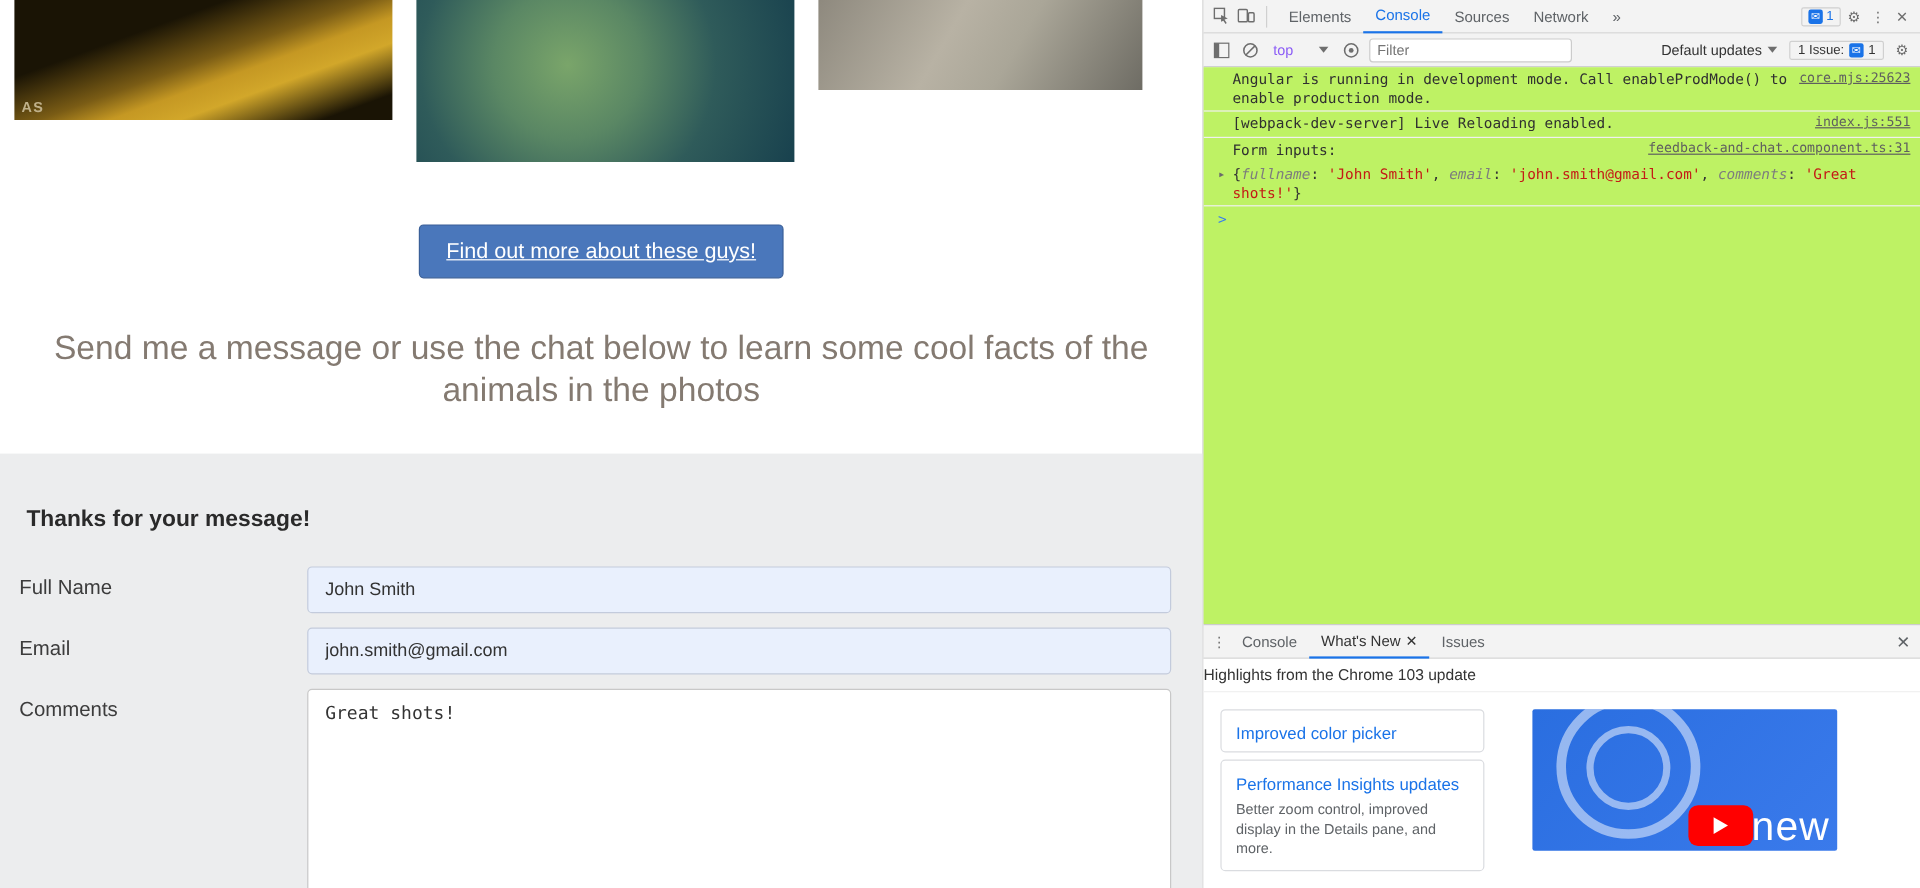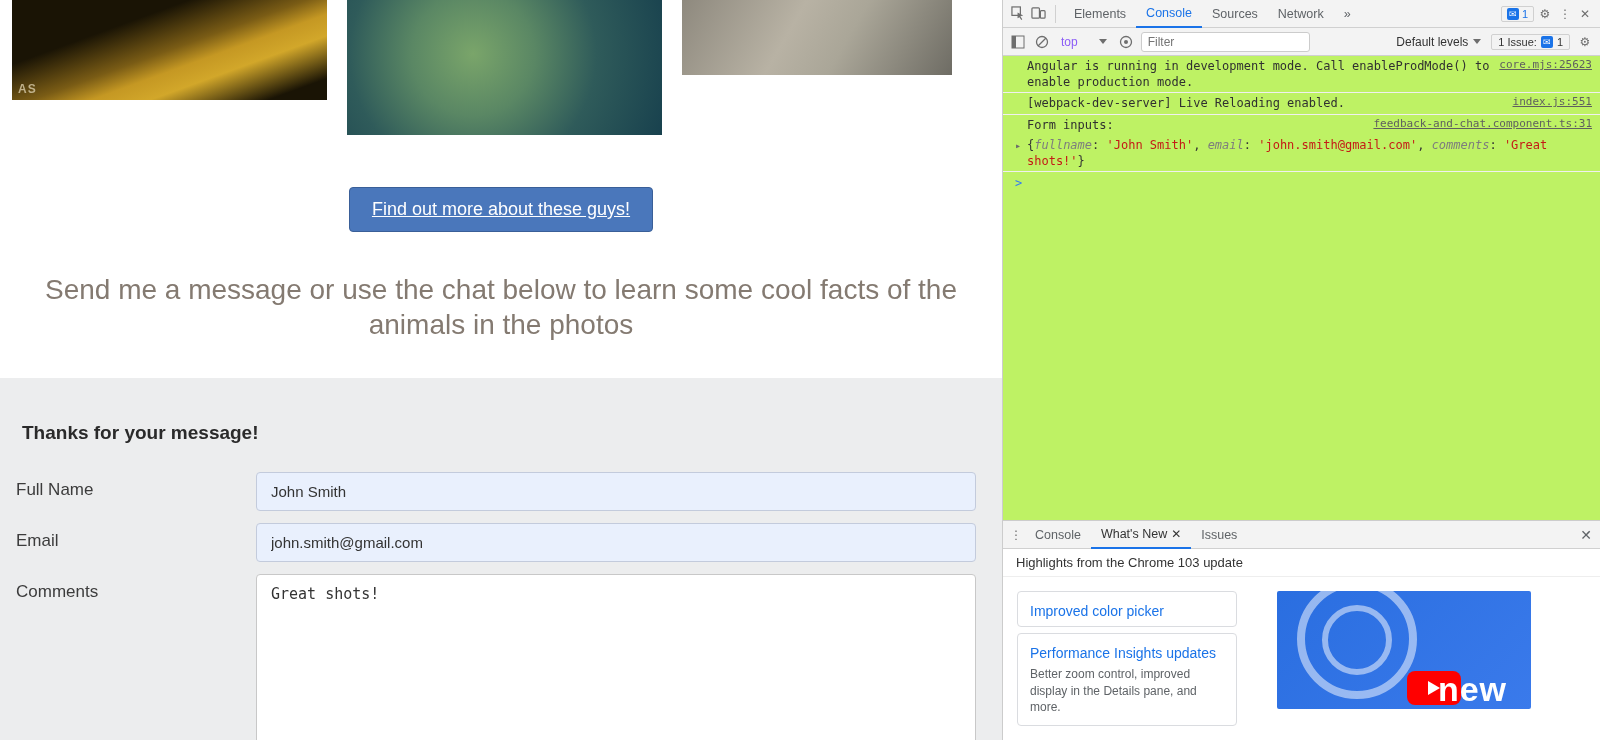--- a/index.html
+++ b/index.html
@@ -56,32 +56,32 @@
   .obj-text { flex:1; font-family:Menlo,Consolas,monospace; }
   .k-key { color:#7d7d7d; font-style:italic; }
   .k-str { color:#c41a16; }
   .prompt-row { padding:4px 8px 4px 12px; color:#367cf1; font-family:Menlo,Consolas,monospace;}
 
   .drawer { border-top:1px solid #ccc; background:#f3f3f3; display:flex; flex-direction:column; height:220px; }
   .drawer-tabs { display:flex; align-items:center; height:28px; border-bottom:1px solid #d0d0d0; padding:0 4px;}
   .drawer-tab { padding:0 10px; display:flex; align-items:center; gap:4px; color:#5f6367; font-size:12.5px; cursor:pointer; height:28px;}
   .drawer-tab.active { color:#333; border-bottom:2px solid #1a73e8;}
   .drawer-close { margin-left:auto; width:20px; text-align:center; color:#5f6367; cursor:pointer; font-size:14px;}
-  .drawer-subhead { font-size:13px; padding:6px 13px; color:#333; background:#fff; border-bottom:1px solid #eee;}
+  .drawer-subhead { font-size:13px; padding:6px 0; color:#333; background:#fff; border-bottom:1px solid #eee;}
   .drawer-content { flex:1; background:#fff; padding:14px; display:flex; gap:40px; overflow:hidden;}
   .cards { display:flex; flex-direction:column; gap:6px; width:220px;}
   .card { border:1px solid #dadce0; border-radius:4px; padding:10px 12px; background:#fff;}
   .card-title { color:#1a73e8; font-size:14px; margin-bottom:2px; line-height:1.3;}
   .card-desc { color:#5f6367; font-size:12px; line-height:1.35; margin-top:4px;}
   .promo { width:254px; height:118px; background:linear-gradient(135deg,#2a6ee0 0%,#3a7aeb 100%); position:relative; border-radius:2px; overflow:hidden;}
   .promo-circle { position:absolute; width:120px;height:120px; border:8px solid rgba(255,255,255,.5); border-radius:50%; left:20px; top:-12px;}
   .promo-circle2{ position:absolute; width:70px;height:70px; border:6px solid rgba(255,255,255,.5); border-radius:50%; left:45px; top:14px;}
   .promo-play { position:absolute; left:130px; top:80px; width:54px;height:34px; background:#ff0000; border-radius:8px; display:flex;align-items:center;justify-content:center;}
   .promo-play::after{content:""; border-left:12px solid #fff; border-top:7px solid transparent; border-bottom:7px solid transparent;}
-  .promo-text { position:absolute; right:24px; bottom:0px; color:#fff; font-size:34px; font-weight:700; letter-spacing:1px;}
+  .promo-text { position:absolute; right:6px; bottom:0px; color:#fff; font-size:34px; font-weight:400; letter-spacing:1px;}
 
   .tri { display:inline-block; width:0;height:0; border-left:4px solid transparent;border-right:4px solid transparent;border-top:5px solid #6e6e6e; vertical-align:middle; margin-left:2px;}
 </style>
 </head>
 <body>
 
 <div class="page">
   <div class="gallery">
     <div class="photo photo1"></div>
     <div class="photo photo2"></div>
@@ -171,21 +171,21 @@
     </div>
     <div class="dt-icon">
       <svg width="14" height="14" viewBox="0 0 14 14">
           <circle cx="7" cy="7" r="5.5" fill="none" stroke="#6e6e6e" stroke-width="1.3"></circle>
           <circle cx="7" cy="7" r="2" fill="#6e6e6e"></circle>
         </svg>
     </div>
     <input class="dt-filter-input" placeholder="Filter" style="">
     <div class="dt-spacer"></div>
     <div class="dt-levels">
-      <span>Default levels</span>
+      <span>Default updates</span>
         <span class="tri"></span>
     </div>
     <div class="dt-issue-pill">
       <span>1 Issue:</span>
       <span class="sq">✉</span>
       <span>1</span>
     </div>
     <div class="dt-icon">
         <span>⚙</span>
       </div>

